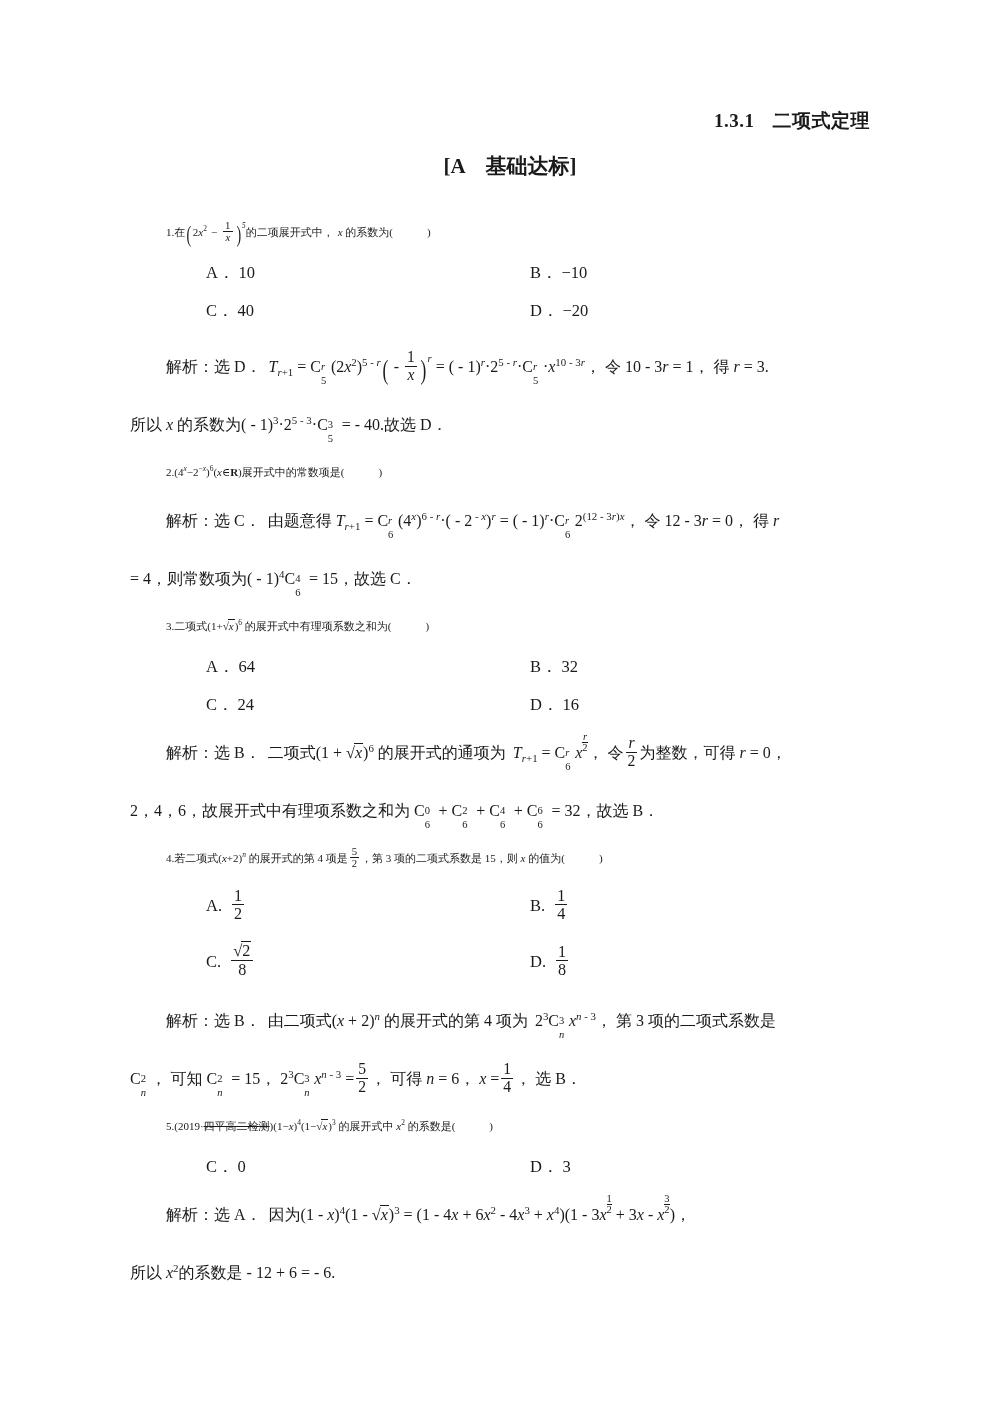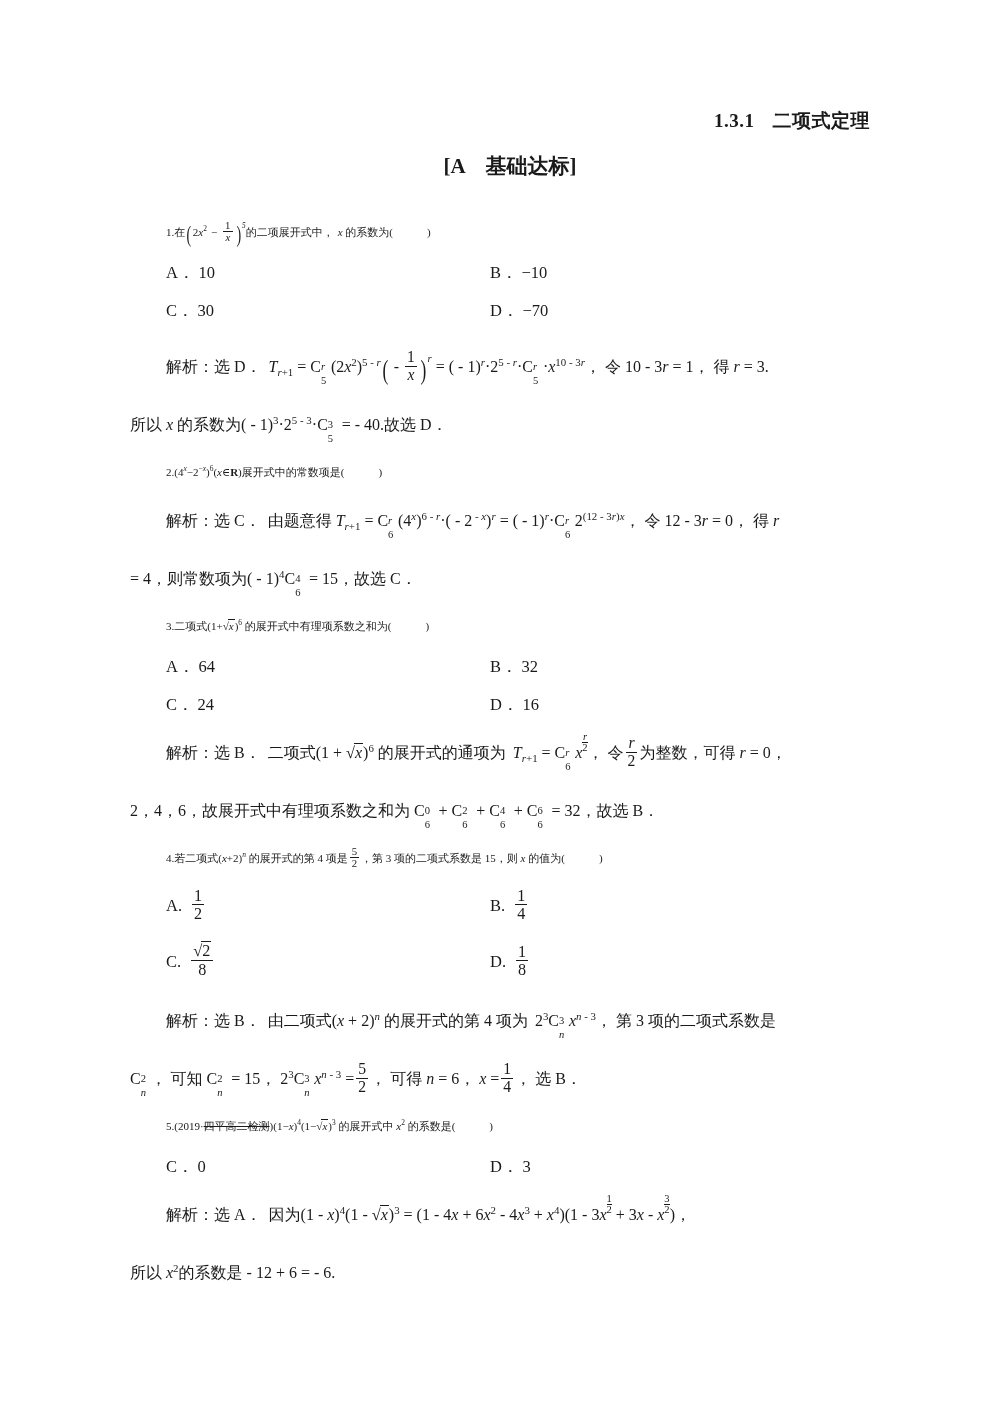--- a/index.html
+++ b/index.html
@@ -61,20 +61,21 @@
     position: relative;
     font-size: 16.5px;
     line-height: 38px;
     height: 38px;
   }
   .optrow.tall { line-height: 52px; height: 56px; }
   .opt {
     position: absolute;
     top: 0;
     white-space: nowrap;
+    margin-left: 40px;
   }
   .opt.colA { left: 0; }
   .opt.colB { left: 324px; }
   .opt-label { margin-right: 4px; }
 
   
   .sol {
     font-size: 16px;
     line-height: 42px;
     margin: 8px 0 6px 0;
@@ -201,22 +202,22 @@
     <div class="qblock">
       <div class="qline">
         <span class="mrm">1.</span>在<span class="paren-group"><span class="bigparen">(</span><span class="mn">2</span><span class="mi">x</span><sup>2</sup><span class="sp-s"></span>−<span class="sp-s"></span><span class="frac"><span class="nu mn">1</span><span class="de mi">x</span></span><span class="bigparen">)</span><span class="paren-sup up5 mn">5</span></span>的二项展开式中，<span class="sp-s"></span><span class="mi">x</span> 的系数为<span class="blank-paren">(<span class="gap"></span>)</span>
       </div>
       <div class="options">
         <div class="optrow">
           <span class="opt colA"><span class="opt-label mrm">A．</span><span class="mrm">10</span></span>
           <span class="opt colB"><span class="opt-label mrm">B．</span><span class="mrm">−10</span></span>
         </div>
         <div class="optrow">
-          <span class="opt colA"><span class="opt-label mrm">C．</span><span class="mrm">30</span></span>
-          <span class="opt colB"><span class="opt-label mrm">D．</span><span class="mrm">−70</span></span>
+          <span class="opt colA"><span class="opt-label mrm">C．</span><span class="mrm">40</span></span>
+          <span class="opt colB"><span class="opt-label mrm">D．</span><span class="mrm">−20</span></span>
         </div>
       </div>
       <div class="sol">
         <span class="sol-label">解析：</span><span>选 D．</span><span class="sp"></span><span class="mi">T</span><sub><span class="mi">r</span>+1</sub> = <span class="comb"><span class="c">C</span><span class="idx"><span class="up mi">r</span><span class="lo mn">5</span></span></span>(2<span class="mi">x</span><sup>2</sup>)<sup>5 - <span class="mi">r</span></sup><span class="paren-group"><span class="medparen">(</span><span class="sp-s"></span>-<span class="sp-s"></span><span class="frac"><span class="nu mn">1</span><span class="de mi">x</span></span><span class="medparen">)</span><span class="paren-sup mi">r</span></span> = ( - 1)<sup><span class="mi">r</span></sup>·2<sup>5 - <span class="mi">r</span></sup>·<span class="comb"><span class="c">C</span><span class="idx"><span class="up mi">r</span><span class="lo mn">5</span></span></span>·<span class="mi">x</span><sup>10 - 3<span class="mi">r</span></sup>，<span class="sp-s"></span>令 10 - 3<span class="mi">r</span> = 1，<span class="sp-s"></span>得 <span class="mi">r</span> = 3.
       </div>
       <div class="sol cont">
         所以 <span class="mi">x</span> 的系数为( - 1)<sup>3</sup>·2<sup>5 - 3</sup>·<span class="comb"><span class="c">C</span><span class="idx"><span class="up mn">3</span><span class="lo mn">5</span></span></span> = - 40.故选 D．
       </div>
     </div>
 

